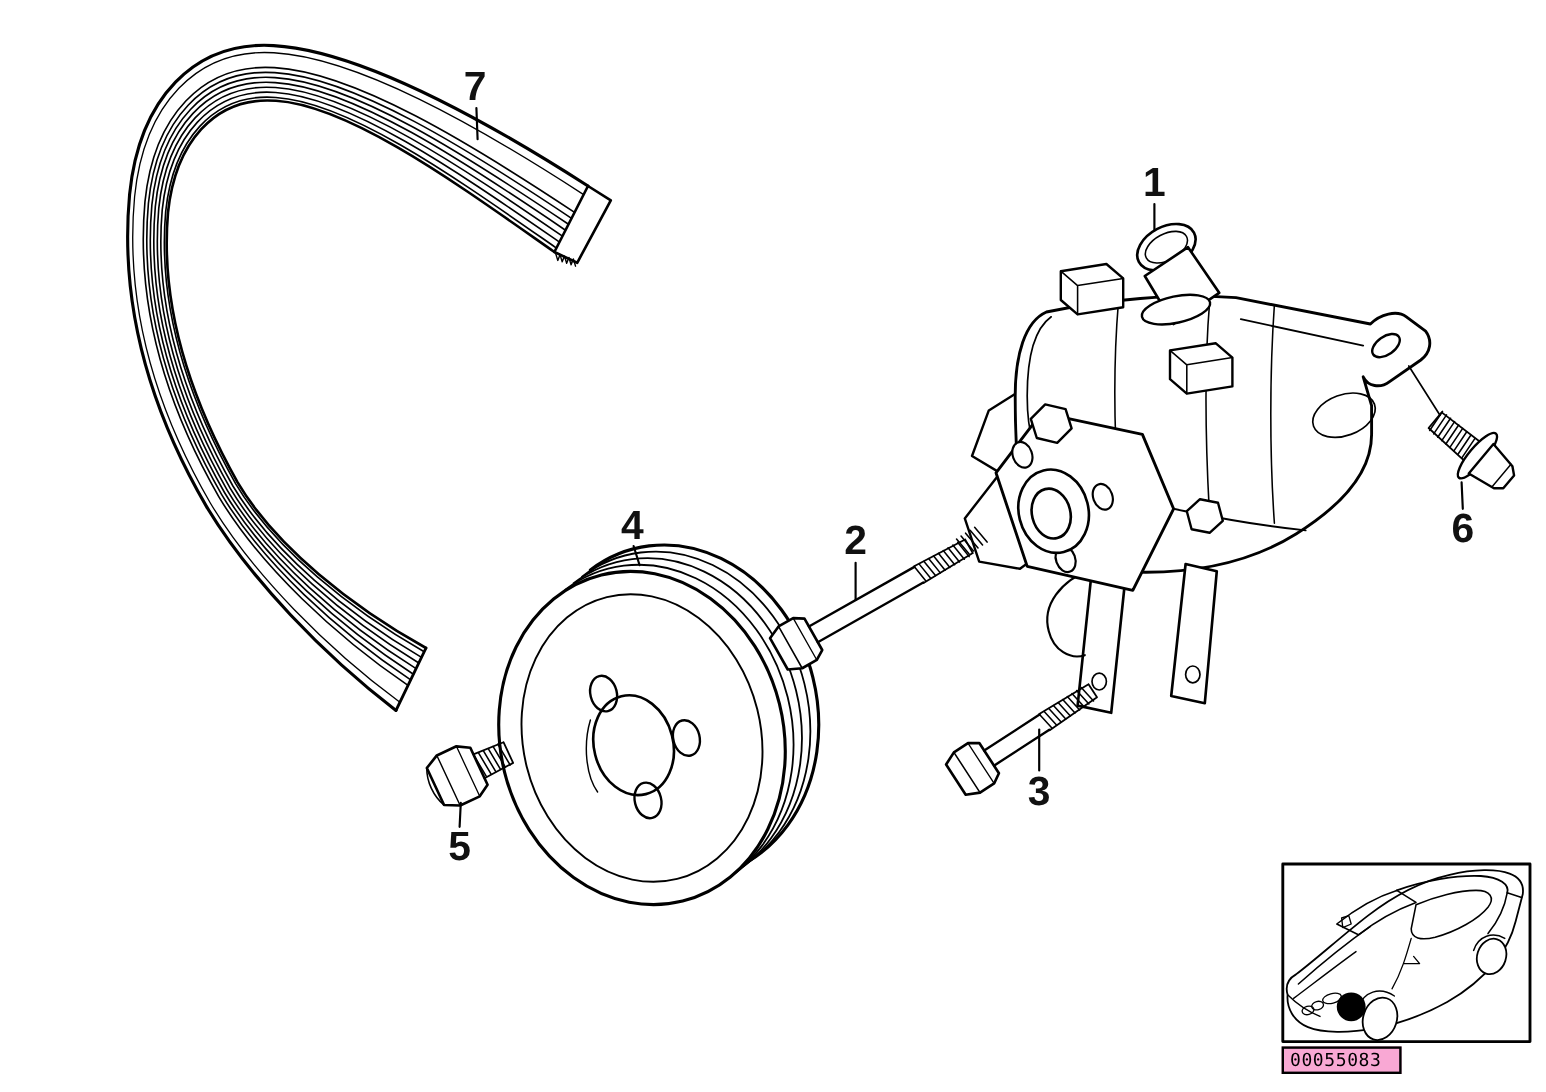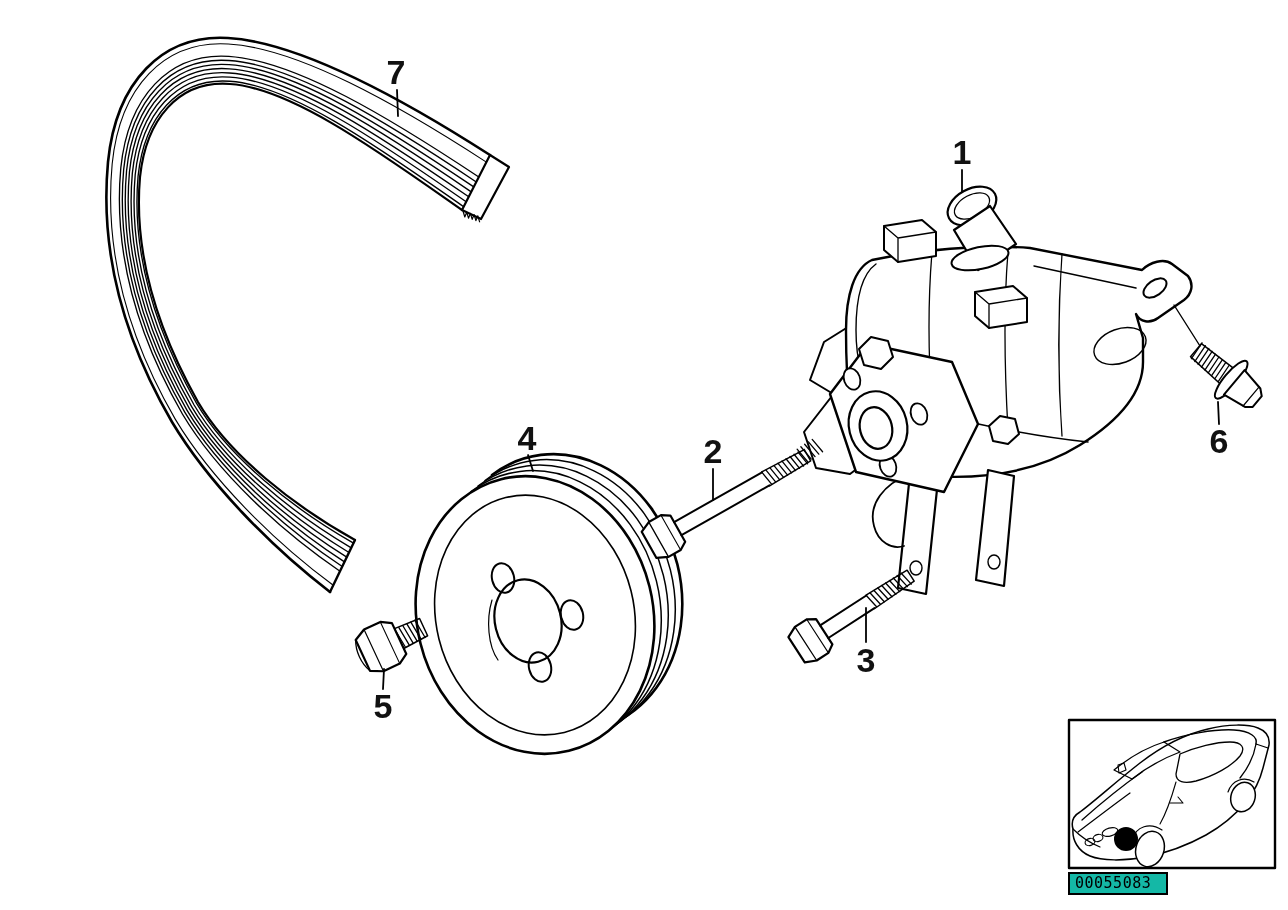--- a/index.html
+++ b/index.html
@@ -3,21 +3,21 @@
 <meta charset="utf-8">
 <style>
   html,body{margin:0;padding:0;background:#fff;}
   #stage{position:relative;width:1288px;height:910px;background:#fff;overflow:hidden;
          font-family:"Liberation Sans",sans-serif;}
   #art{position:absolute;left:0;top:0;}
   .callout{position:absolute;transform:translate(-50%,-50%);
            font:700 34px "Liberation Sans",sans-serif;color:#111;cursor:pointer;
            user-select:none;line-height:1;}
   .image-id-box{position:absolute;left:1068px;top:872px;width:100px;height:23px;
-                border:2px solid #000;box-sizing:border-box;background:#14b8a6;
+                border:2px solid #000;box-sizing:border-box;background:#f9a8d4;
                 font:15px "DejaVu Sans Mono",monospace;color:#000;
                 line-height:19px;padding-left:5px;letter-spacing:0.5px;}
 </style>
 </head>
 <body>
 
 <div id="stage">
 
 <svg id="art" width="1288" height="910" viewBox="0 0 1288 910" stroke="#000" fill="none" stroke-linecap="round" stroke-linejoin="round">
 

